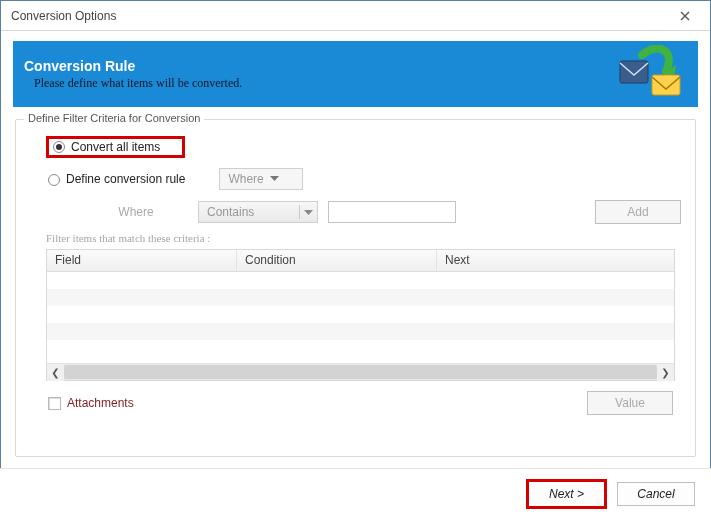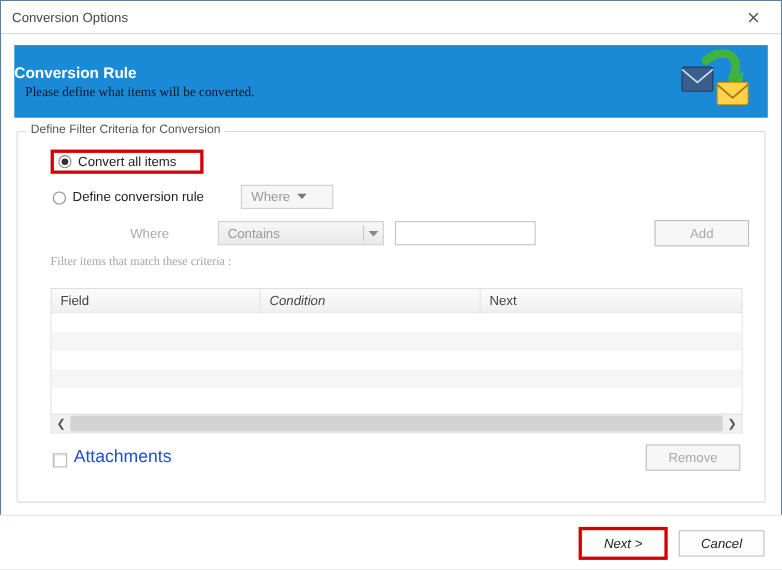--- a/index.html
+++ b/index.html
@@ -33,21 +33,21 @@
   }
 
   
   .banner {
     margin: 10px 12px 12px 12px;
     height: 66px;
     background: #1a8ad6;
     color: #fff;
     display: flex;
     align-items: center;
-    padding: 0 0;
+    padding: 0 11px;
     position: relative;
   }
   .banner .text .hdr { font-size: 14px; font-weight: 600; }
   .banner .text .sub { font-size: 12px; margin-top: 2px; padding-left: 10px; color: #0f172a; font-family: Liberation Serif, serif; }
   .banner .iconwrap { position: absolute; right: 14px; top: 4px; }
 
   
   .groupbox {
     margin: 0 14px 8px 14px;
     border: 1px solid #d9d9d9;
@@ -107,35 +107,35 @@
     display: inline-flex; align-items: center; justify-content: center;
     font-size: 12px; color: #555; cursor: pointer;
     padding: 0 18px;
     text-align: center;
   }
   .btn.disabled { color: #aaa; background: #f6f6f6; cursor: default; }
 
   .criteria-hint { color: #a6a6a6; font-size: 11px; padding-left: 16px; margin: 0 0 2px 0; font-family: Liberation Serif, serif; }
 
   .table-wrap {
-    margin: 18px 6px 0 16px;
+    margin: 5px 6px 0 16px;
     border: 1px solid #d8d8d8;
     height: 132px;
     display: flex; flex-direction: column;
     background: #fff;
   }
   .thead {
     display: flex; height: 22px;
     background: linear-gradient(#fbfbfb,#efefef);
     border-bottom: 1px solid #dcdcdc;
     font-size: 12px; color: #444;
   }
   .thead .th { padding: 3px 8px; border-right: 1px solid #e4e4e4; }
   .th.field { width: 190px; }
-  .th.cond  { width: 200px; font-style: italic; }
+  .th.cond  { width: 200px; }
   .th.value { flex: 1; border-right: none; }
   .tbody { flex: 1; background: #fff; }
   .tbody .striperow { height: 17px; }
   .tbody .striperow:nth-child(even){ background:#f6f6f6; }
   .tbody .striperow:nth-child(odd){ background:#fff; }
 
   .hscroll {
     height: 17px; background: #f0f0f0;
     display: flex; align-items: center;
     border-top: 1px solid #e2e2e2;
@@ -145,21 +145,21 @@
     color:#555; font-size:10px; background:#f0f0f0;
   }
   .hscroll .track { flex:1; height: 100%; background:#eaeaea; position:relative; }
   .hscroll .thumb { position:absolute; left:0; right:0; top:1px; bottom:1px; background:#d3d3d3; border-radius:2px; }
 
   .bottom-row {
     display:flex; align-items:center; justify-content:space-between;
     padding: 10px 8px 0 18px;
   }
   .checkbox-dis {
-    display:inline-flex; align-items:flex-end; color:#1d4ed8; font-size:16px;
+    display:inline-flex; align-items:flex-end; color:#7f1d1d; font-size:12px;
   }
   .checkbox-dis .box {
     width: 13px; height: 13px; border: 1px solid #b8b8b8; background:#fff;
     margin-right: 6px; position: relative;
   }
   .checkbox-dis .box::after{
     content:""; position:absolute; left:0; right:0; top:0; bottom:0;
     box-shadow: inset 1px 1px 0 #ddd;
   }
 
@@ -227,21 +227,21 @@
     <span class="select-like disabled" style="width:84px;">
       <span>Where</span>
       <svg class="caret" viewBox="0 0 9 6">
           <path d="M0 0 L4.5 5 L9 0 Z" fill="#777"></path>
         </svg>
     </span>
   </div>
 
   <div class="where-row">
     <div class="where-label">Where</div>
-    <span class="select-like combo disabled" style="width:151px;">
+    <span class="select-like combo disabled" style="width:120px;">
       <span>Contains</span>
       <span class="caret" style="margin-left:auto;border-left:1px solid #c9c9c9;padding-left:4px;">
         <svg width="9" height="6" viewBox="0 0 9 6">
             <path d="M0 0 L4.5 5 L9 0 Z" fill="#888"></path>
           </svg>
       </span>
     </span>
     <span class="textfield" style="width:128px;"></span>
     <span style="flex:1"></span>
     <span class="btn disabled" style="min-width:86px;">Add</span>
@@ -269,20 +269,20 @@
         </div>
       <div class="arrow">❯</div>
     </div>
   </div>
 
   <div class="bottom-row">
     <span class="checkbox-dis">
       <span class="box"></span>
       <span>Attachments</span>
     </span>
-    <span class="btn disabled" style="min-width:86px;">Remove</span>
+    <span class="btn disabled" style="min-width:86px;">Value</span>
   </div>
 </div>
 
 <div class="footer">
   <span class="btn primary highlight underline-first">Next &gt;</span>
   <span class="btn primary" style="min-width:78px;">Cancel</span>
 </div>
 
 </body></html>

